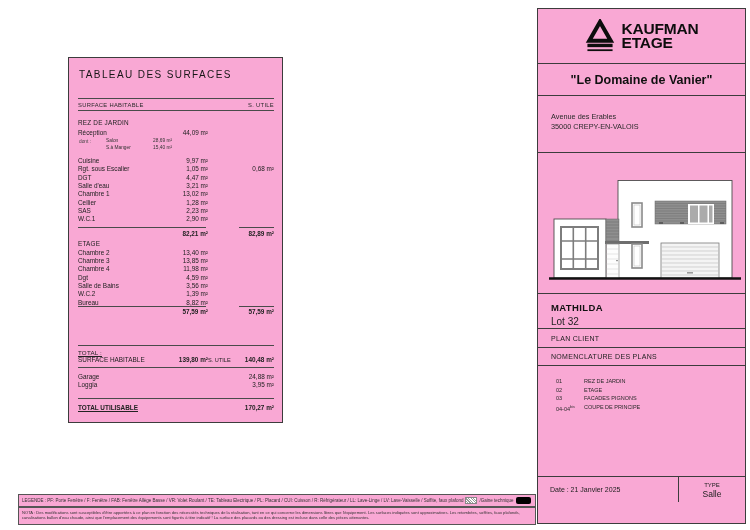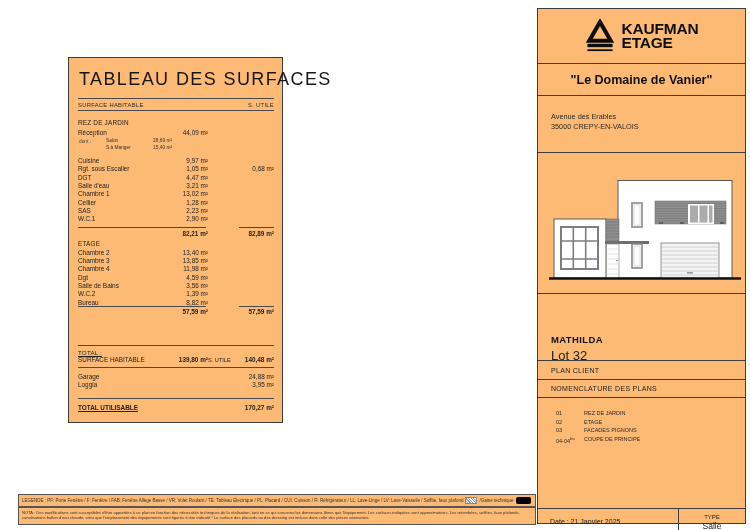--- a/index.html
+++ b/index.html
@@ -1,22 +1,22 @@
 <!DOCTYPE html>
 <html><head>
 <meta charset="utf-8">
 <style>
   html,body{margin:0;padding:0;background:#e8e8e8;}
   .sheet{position:relative;width:750px;height:530px;background:#ffffff;
     font-family:"Liberation Sans",sans-serif;color:#222;overflow:hidden;margin:0 auto;}
 
   
-  .box{position:absolute;border:1px solid #3c3c3c;background:#fdba74;}
+  .box{position:absolute;border:1px solid #3c3c3c;background:#f9a8d4;}
   #surfaces{left:68px;top:57px;width:213px;height:364px;}
-  .st-title{position:absolute;left:10px;top:11px;font-size:18px;letter-spacing:1.4px;color:#161616;white-space:nowrap;}
+  .st-title{position:absolute;left:10px;top:11px;font-size:10px;letter-spacing:1.4px;color:#161616;white-space:nowrap;}
   .st-header{position:absolute;left:9px;right:8px;top:40px;height:11px;border-top:1px solid #4a4a4a;border-bottom:1px solid #4a4a4a;
     display:flex;justify-content:space-between;align-items:center;font-size:5.8px;letter-spacing:.3px;color:#2a2a2a;}
   .abs{position:absolute;left:9px;right:8px;}
   .srow{display:flex;align-items:baseline;height:8.35px;font-size:6.4px;}
   .srow .lbl{flex:1;white-space:nowrap;}
   .srow .val{width:46px;text-align:right;white-space:nowrap;}
   .srow .uti{width:66px;text-align:right;white-space:nowrap;}
   .seclbl{position:absolute;left:9px;font-size:6.4px;letter-spacing:.2px;}
   .bold{font-weight:bold;}
   .rule{position:absolute;height:1px;background:#4a4a4a;}
@@ -32,23 +32,23 @@
 
   
   #panel{left:537px;top:8px;width:207px;height:514px;display:flex;flex-direction:column;}
   .sec{border-bottom:1px solid #3c3c3c;box-sizing:border-box;position:relative;flex:none;}
   .sec:last-child{border-bottom:none;}
   .sec-logo{height:55px;display:flex;align-items:center;justify-content:center;gap:7px;}
   .brand{font-weight:bold;font-size:15.5px;line-height:14.5px;letter-spacing:-.2px;color:#0d0d0d;}
   .sec-title{height:32px;display:flex;align-items:center;justify-content:center;font-weight:bold;font-size:12.5px;color:#101010;}
   .sec-addr{height:57px;padding:16px 0 0 13px;font-size:7.3px;line-height:10px;color:#2a2a2a;}
   .sec-draw{height:141px;}
-  .sec-model{height:35px;padding:8px 0 0 13px;margin-top:32px;}
+  .sec-model{height:35px;padding:8px 0 0 13px;}
   .model-name{font-weight:bold;font-size:9.5px;letter-spacing:.4px;color:#111;}
-  .model-lot{font-size:13px;margin-top:3px;}
+  .model-lot{font-size:10px;margin-top:3px;}
   .sec-client,.sec-nomen{display:flex;align-items:center;padding-left:13px;font-size:7px;letter-spacing:.3px;}
   .sec-client{height:19px;}
   .sec-nomen{height:18px;}
   .sec-plans{height:111px;padding-top:11px;}
   .prow{display:flex;font-size:5.5px;line-height:8.6px;color:#2a2a2a;}
   .pnum{width:28px;margin-left:18px;white-space:nowrap;}
   .pnum sup{font-size:3.6px;}
   .sec-code{height:21px;display:flex;align-items:center;padding-left:13px;font-size:7.5px;}
   .sec-date{height:25px;display:flex;}
   .date-cell{flex:1;border-right:1px solid #3c3c3c;display:flex;align-items:center;padding-left:12px;font-size:7px;}

